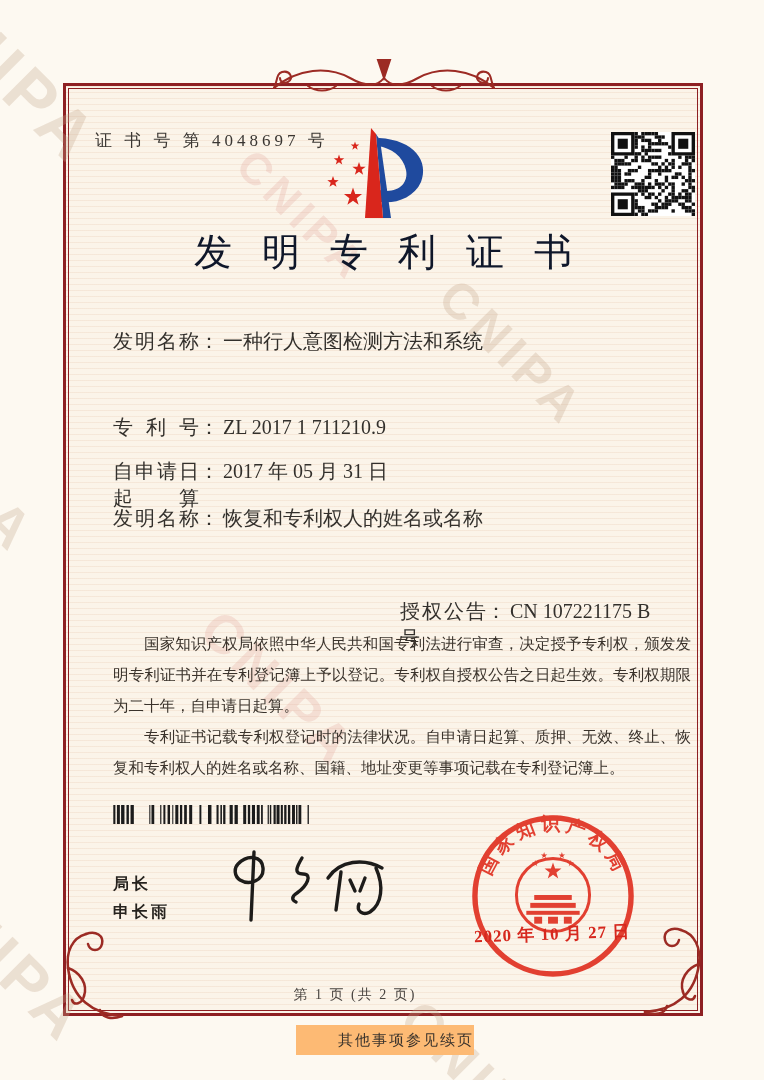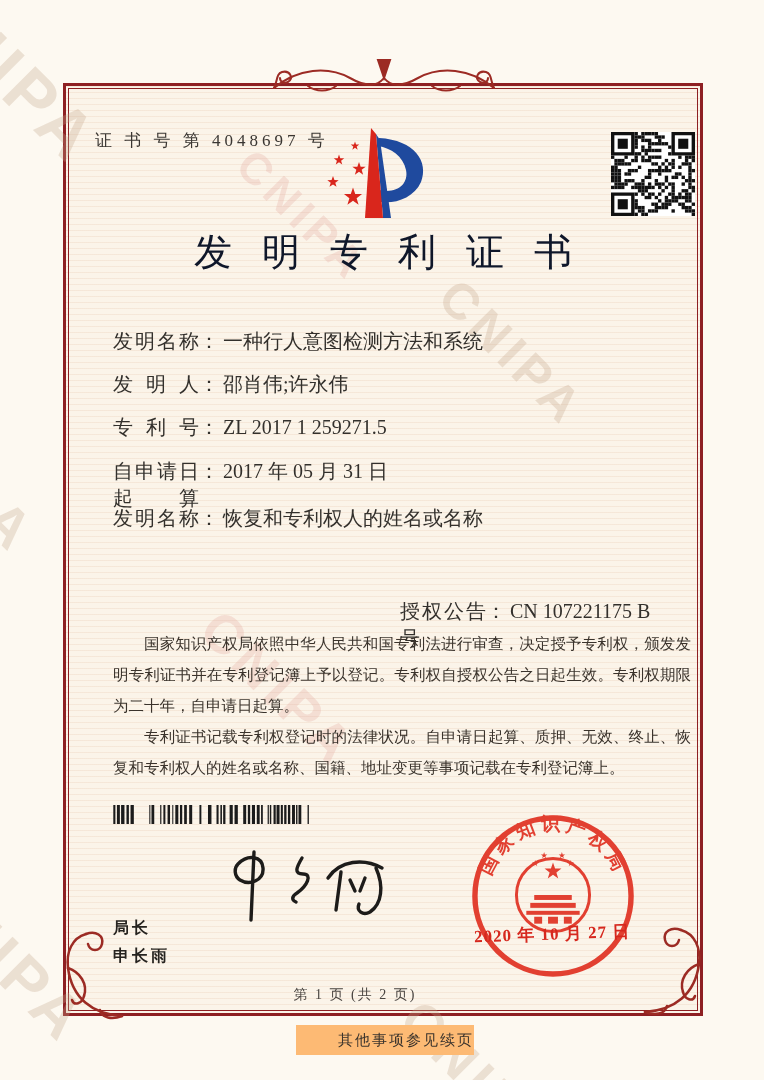--- a/index.html
+++ b/index.html
@@ -33,21 +33,21 @@
   .flabel{display:inline-block;width:86px;text-align:justify;text-align-last:justify;vertical-align:top;}
   .fvalue{margin-left:4px;}
   .addr .fvalue{display:inline-block;width:452px;line-height:24px;vertical-align:top;}
   .r1{top:328px}.r2{top:371px}.r3{top:414px}.r4{top:458px}.r5{top:505px}.r6{top:548px}
   .g1{top:598px}.g2{top:598px;left:400px;}
   .body-text{position:absolute;left:113px;top:628px;width:578px;font-size:15.5px;line-height:31px;
              text-align:justify;color:#3a332c;}
   .body-text p{margin:0;text-indent:2em;}
   .barcode{position:absolute;left:110px;top:805px;}
   .signer{position:absolute;left:113px;font-family:"Liberation Sans","DejaVu Sans",sans-serif;
-          font-size:16px;font-weight:600;letter-spacing:3px;color:#26231f;margin-top:44px;}
+          font-size:16px;font-weight:600;letter-spacing:3px;color:#26231f;}
   .signer.t{top:874px}.signer.n{top:902px}
   .sig{position:absolute;left:222px;top:846px;z-index:5;}
   .seal{position:absolute;left:469px;top:812px;z-index:5;}
   .seal-date{position:absolute;left:474px;top:922px;width:190px;z-index:6;
              font-size:17px;font-weight:bold;color:#d6281e;letter-spacing:1px;transform:rotate(-2deg);}
   .page-info{position:absolute;left:63px;top:986px;width:584px;text-align:center;font-size:14px;
              letter-spacing:2px;color:#494440;z-index:4;}
   .note{position:absolute;left:296px;top:1025px;width:178px;height:30px;line-height:30px;
         background:#fdba74;text-align:right;font-size:15px;letter-spacing:2px;color:#3a332c;z-index:4;}
 </style>
@@ -357,25 +357,22 @@
             </g>
         </g>
       </svg>
     </div>
 
     <div class="title">发明专利证书</div>
 
     <div class="row r1">
       <span class="flabel">发明名称</span><span>：</span><span class="fvalue">一种行人意图检测方法和系统</span>
     </div>
-    <div class="row r2">
-      <span class="flabel">发明人</span><span>：</span><span class="fvalue">邵肖伟;许永伟</span>
-    </div>
     <div class="row r3">
-      <span class="flabel">专利号</span><span>：</span><span class="fvalue">ZL 2017 1 259271.5</span>
+      <span class="flabel">专利号</span><span>：</span><span class="fvalue">ZL 2017 1 711210.9</span>
     </div>
     <div class="row r4">
       <span class="flabel">自申请日起算</span><span>：</span><span class="fvalue">2017 年 05 月 31 日</span>
     </div>
     <div class="row r5">
       <span class="flabel">发明名称</span><span>：</span><span class="fvalue">恢复和专利权人的姓名或名称</span>
     </div>
     <div class="row g2">
       <span class="flabel">授权公告号</span><span>：</span><span class="fvalue">CN 107221175 B</span>
     </div>

